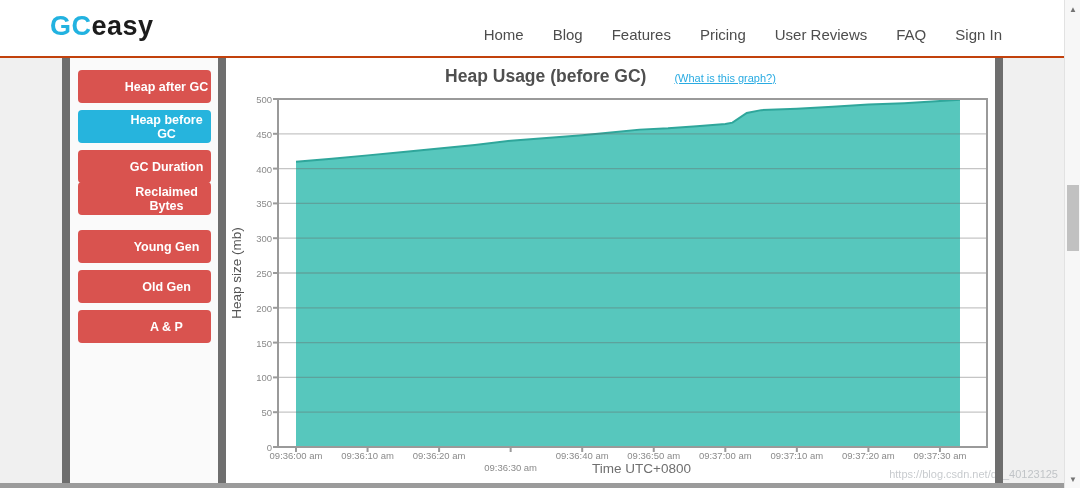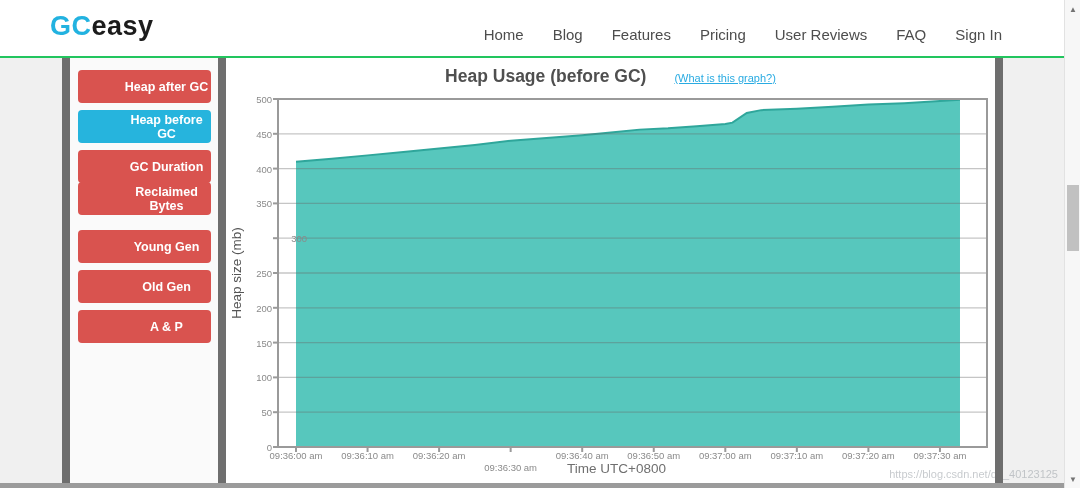--- a/index.html
+++ b/index.html
@@ -2,21 +2,21 @@
 <html><head>
 <meta charset="utf-8">
 <style>
   * { margin:0; padding:0; box-sizing:border-box; }
   html,body { width:1080px; height:488px; overflow:hidden; background:#f0f0f0;
               font-family:"Liberation Sans", sans-serif; }
   .page { position:relative; width:1080px; height:488px; background:#f0f0f0; }
 
   
   .header { position:absolute; left:0; top:0; width:1064px; height:58px; background:#fff;
-            border-bottom:2px solid #22c55e; z-index:3; }
+            border-bottom:2px solid #c2410c; z-index:3; }
   .logo { position:absolute; left:50px; top:11px; font-size:27px; font-weight:bold; letter-spacing:.5px; cursor:pointer; }
   .logo .gc { color:#22b2e0; }
   .logo .easy { color:#1c1c1c; }
   .nav { position:absolute; right:62px; top:0; height:70px; display:flex; align-items:center; gap:29px; list-style:none; }
   .nav a { text-decoration:none; color:#4d4d4d; font-size:15px; cursor:pointer; white-space:nowrap; }
 
   
   .vbar { position:absolute; top:58px; width:8px; height:425px; background:#6e6e6e; z-index:2; }
   .vbar.b1 { left:62px; } .vbar.b2 { left:218px; } .vbar.b3 { left:995px; }
 
@@ -28,21 +28,21 @@
 
   
   .chart-panel { position:absolute; left:226px; top:58px; width:769px; height:425px; background:#fff; z-index:1; }
   .title-row { position:absolute; left:0; top:8px; width:100%; text-align:center; white-space:nowrap; }
   .chart-title { font-size:17.5px; font-weight:bold; color:#4f4f4f; }
   .what-link { font-size:11px; color:#29abe2; text-decoration:underline; margin-left:28px; cursor:pointer; }
   #plot { position:absolute; left:0; top:0; }
   .ylab { position:absolute; left:10px; top:215px; transform:translate(-50%,-50%) rotate(-90deg);
           transform-origin:center; font-size:13.5px; color:#555; white-space:nowrap; width:14px; display:flex; justify-content:center; }
   .ylab span { display:block; transform:none; }
-  .xlab { position:absolute; left:36px; top:403px; width:709px; text-align:center; font-size:13.5px; color:#6f6f6f; }
+  .xlab { position:absolute; left:61px; top:403px; width:709px; text-align:center; font-size:13.5px; color:#6f6f6f; }
   .ytick { position:absolute; left:0; width:46px; text-align:right; font-size:9.5px; color:#8a8a8a; }
   .xtick { position:absolute; top:392px; width:72px; text-align:center; font-size:9.5px; color:#8a8a8a; }
 
   
   .scrollbar { position:absolute; right:0; top:0; width:16px; height:488px; background:#f7f7f7;
                border-left:1px solid #e2e2e2; z-index:4; }
   .sb-arrow { position:absolute; left:0; width:16px; height:14px; color:#737373; font-size:8px;
               display:flex; align-items:center; justify-content:center; cursor:pointer; }
   .sb-up { top:2px; } .sb-down { bottom:2px; }
   .sb-thumb { position:absolute; left:2px; top:185px; width:12px; height:66px; background:#c1c1c1; cursor:pointer; }
@@ -135,21 +135,21 @@
         <span>Heap size (mb)</span>
       </div>
     <div class="xlab">Time UTC+0800</div>
     <div id="ticks">
         <div class="ytick" style="top: 384px;">0</div>
         <div class="ytick" style="top: 349.2px;">50</div>
         <div class="ytick" style="top: 314.4px;">100</div>
         <div class="ytick" style="top: 279.6px;">150</div>
         <div class="ytick" style="top: 244.8px;">200</div>
         <div class="ytick" style="top: 210px;">250</div>
-        <div class="ytick" style="top: 175.2px; margin-left: 35px;">300</div>
+        <div class="ytick" style="top: 175.2px;">300</div>
         <div class="ytick" style="top: 140.4px;">350</div>
         <div class="ytick" style="top: 105.6px;">400</div>
         <div class="ytick" style="top: 70.8px;">450</div>
         <div class="ytick" style="top: 36px;">500</div>
         <div class="xtick" style="left: 34px;">09:36:00 am</div>
         <div class="xtick" style="left: 105.55px;">09:36:10 am</div>
         <div class="xtick" style="left: 177.1px;">09:36:20 am</div>
         <div class="xtick" style="left: 248.65px; margin-top: 12px;">09:36:30 am</div>
         <div class="xtick" style="left: 320.2px;">09:36:40 am</div>
         <div class="xtick" style="left: 391.75px;">09:36:50 am</div>

